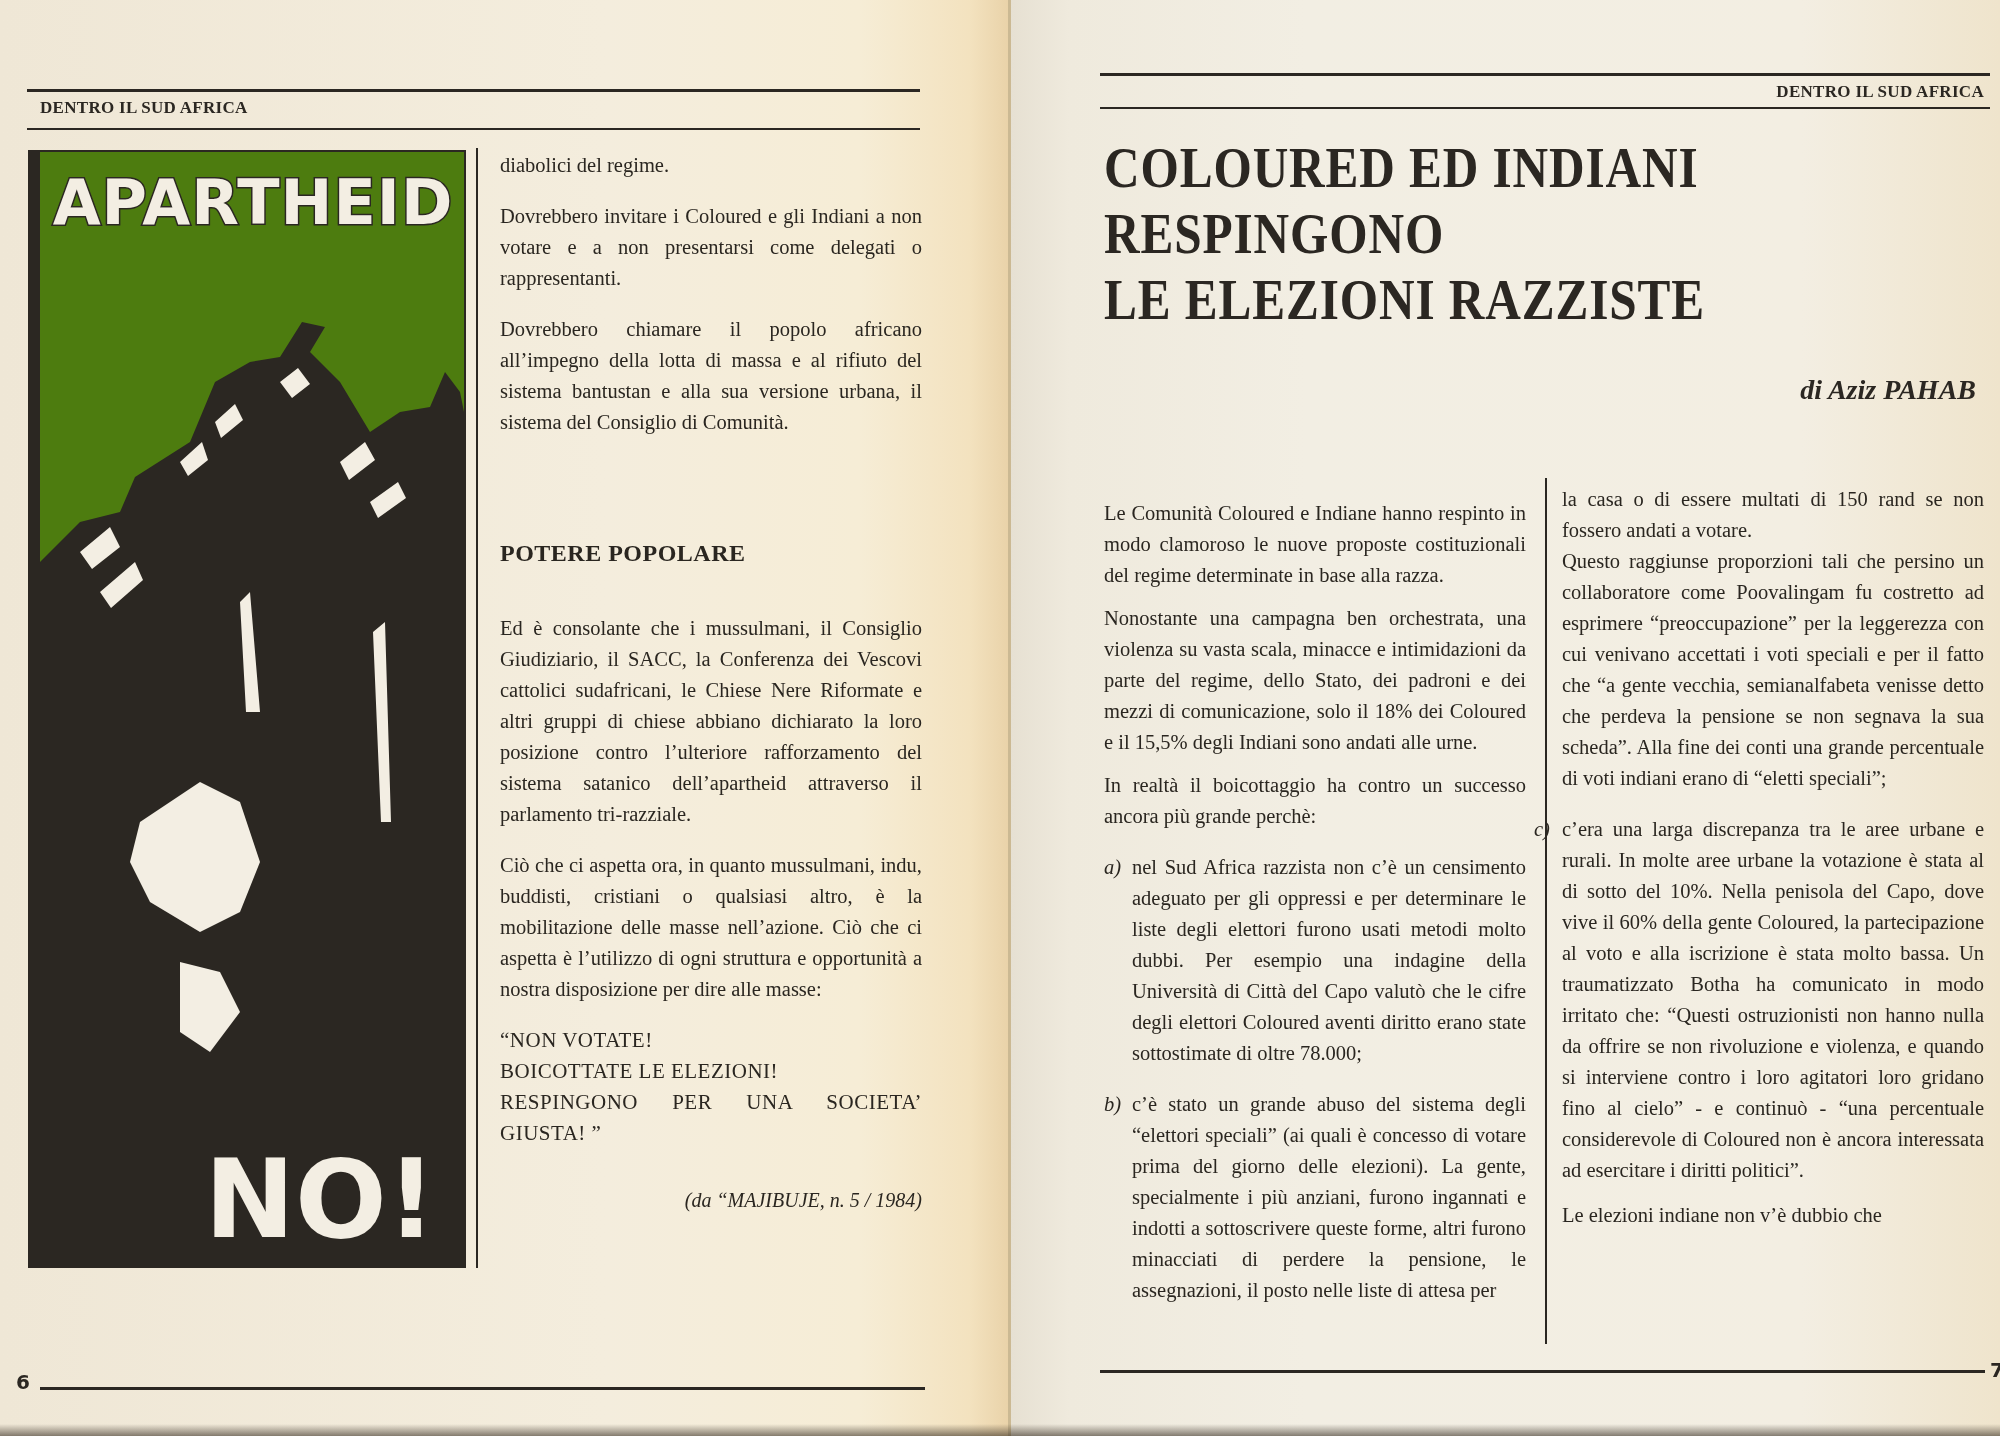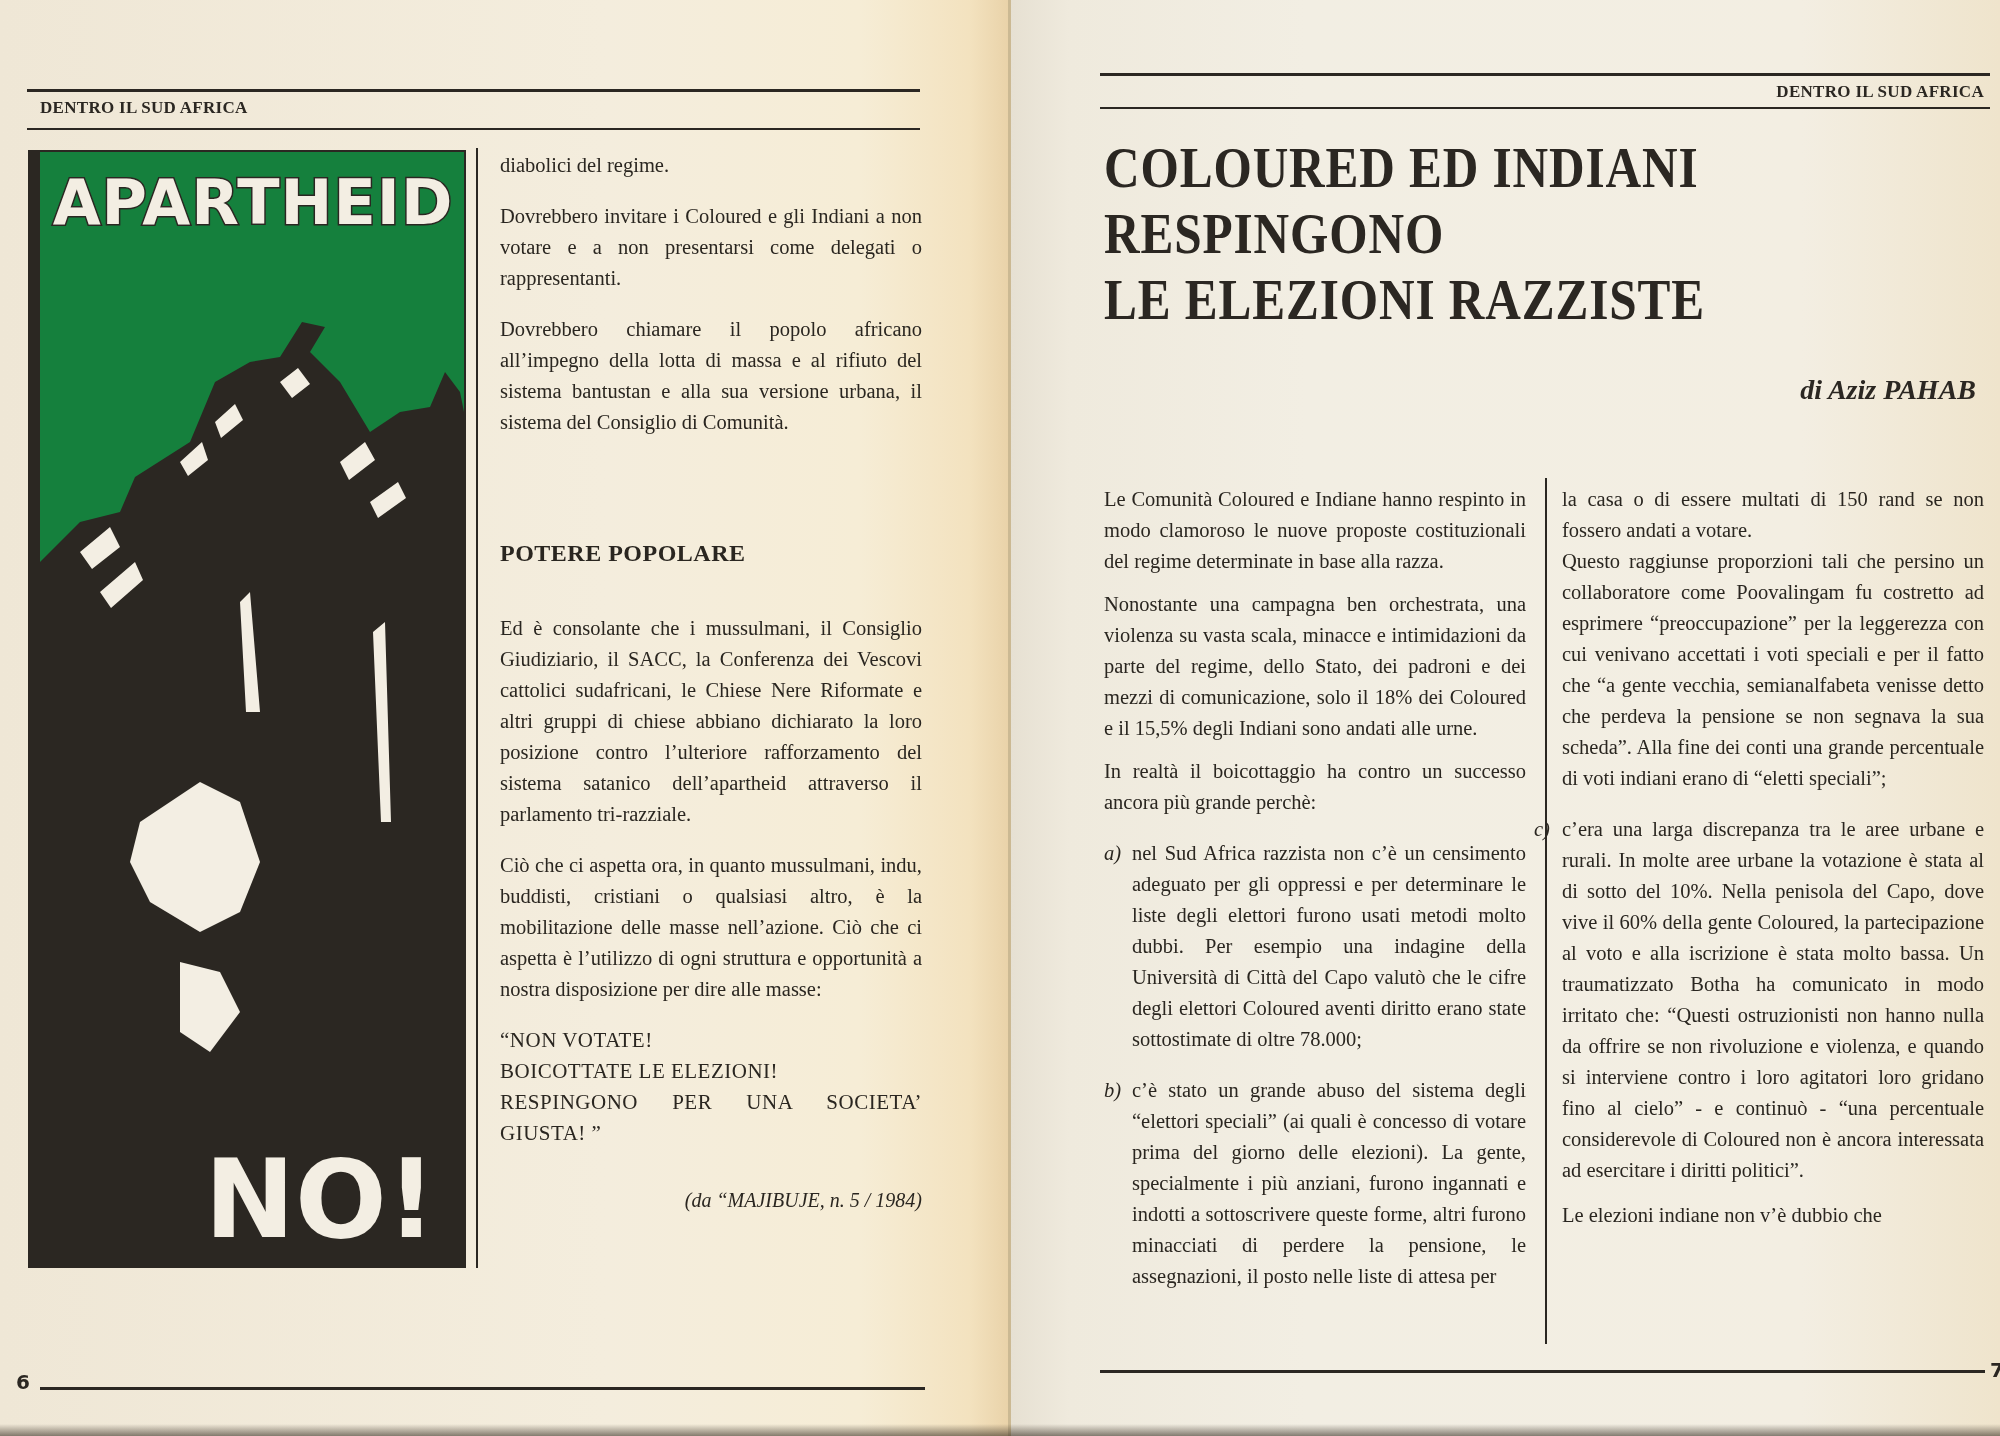--- a/index.html
+++ b/index.html
@@ -28,21 +28,21 @@
   .running-head {
     position: absolute; font-weight: bold; font-size: 17px; letter-spacing: 0.3px; color: #2b2722;
   }
   .folio {
     position: absolute; font-family: "DejaVu Sans", sans-serif; font-weight: bold; font-size: 20px; color: #2b2722;
   }
 
   
   .poster {
     position: absolute; left: 28px; top: 150px; width: 438px; height: 1118px;
-    background: #15803d; border: 2px solid #2b2722; box-sizing: border-box; overflow: hidden;
+    background: #4d7c0f; border: 2px solid #2b2722; box-sizing: border-box; overflow: hidden;
   }
   .poster-leftbar { position: absolute; left: 0; top: 0; width: 10px; height: 100%; background: #2b2722; }
   .poster-title {
     position: absolute; left: 18px; top: 14px; width: 410px; text-align: center;
     font-family: "DejaVu Sans", sans-serif; font-weight: bold; font-size: 62px; letter-spacing: 1px;
     color: #f3eee3; -webkit-text-stroke: 3px #2b2722; paint-order: stroke fill;
   }
   .poster-art { position: absolute; left: 10px; top: 110px; width: 426px; height: 1006px; }
   .poster-no {
     position: absolute; right: 28px; bottom: 4px;
@@ -122,21 +122,21 @@
 <div class="rule" style="left:1100px; top:107px; width:890px; height:2px;"></div>
 
 <div class="headline">
   <div>COLOURED ED INDIANI</div>
   <div>RESPINGONO</div>
   <div>LE ELEZIONI RAZZISTE</div>
 </div>
 <div class="byline">di Aziz PAHAB</div>
 
 <div class="col" style="left:1104px; top:484px; width:422px;">
-  <p style="margin-bottom:12px;">Le Comunità Coloured e Indiane hanno respinto in modo clamoroso le nuove proposte costituzionali del regime determinate in base alla razza.</p>
+  <p style="margin-bottom:12px;margin-top:14px;">Le Comunità Coloured e Indiane hanno respinto in modo clamoroso le nuove proposte costituzionali del regime determinate in base alla razza.</p>
   <p style="margin-bottom:12px;">Nonostante una campagna ben orchestrata, una violenza su vasta scala, minacce e intimidazioni da parte del regime, dello Stato, dei padroni e dei mezzi di comunicazione, solo il 18% dei Coloured e il 15,5% degli Indiani sono andati alle urne.</p>
   <p>In realtà il boicottaggio ha contro un successo ancora più grande perchè:</p>
   <div class="item" style="margin-bottom:20px;">
     <span class="mark">a)</span>
     <span class="body">nel Sud Africa razzista non c’è un censimento adeguato per gli oppressi e per determinare le liste degli elettori furono usati metodi molto dubbi. Per esempio una indagine della Università di Città del Capo valutò che le cifre degli elettori Coloured aventi diritto erano state sottostimate di oltre 78.000;</span>
   </div>
   <div class="item">
     <span class="mark">b)</span>
     <span class="body">c’è stato un grande abuso del sistema degli “elettori speciali” (ai quali è concesso di votare prima del giorno delle elezioni). La gente, specialmente i più anziani, furono ingannati e indotti a sottoscrivere queste forme, altri furono minacciati di perdere la pensione, le assegnazioni, il posto nelle liste di attesa per</span>
   </div>

